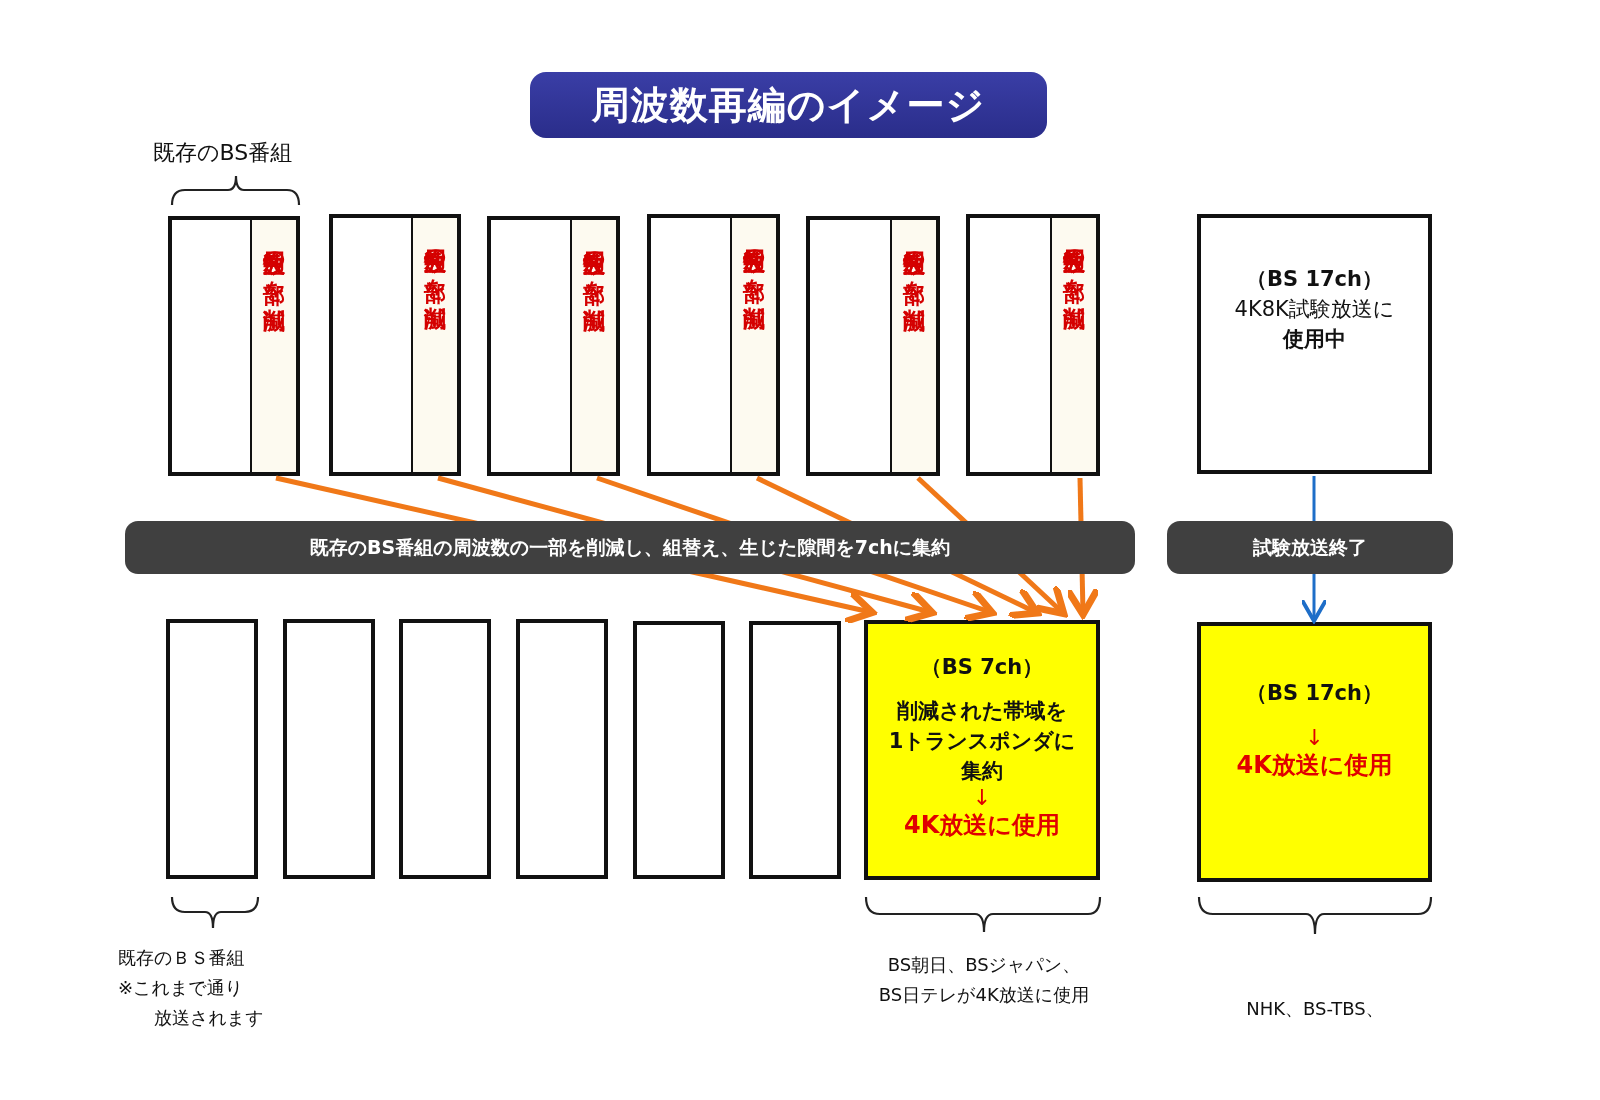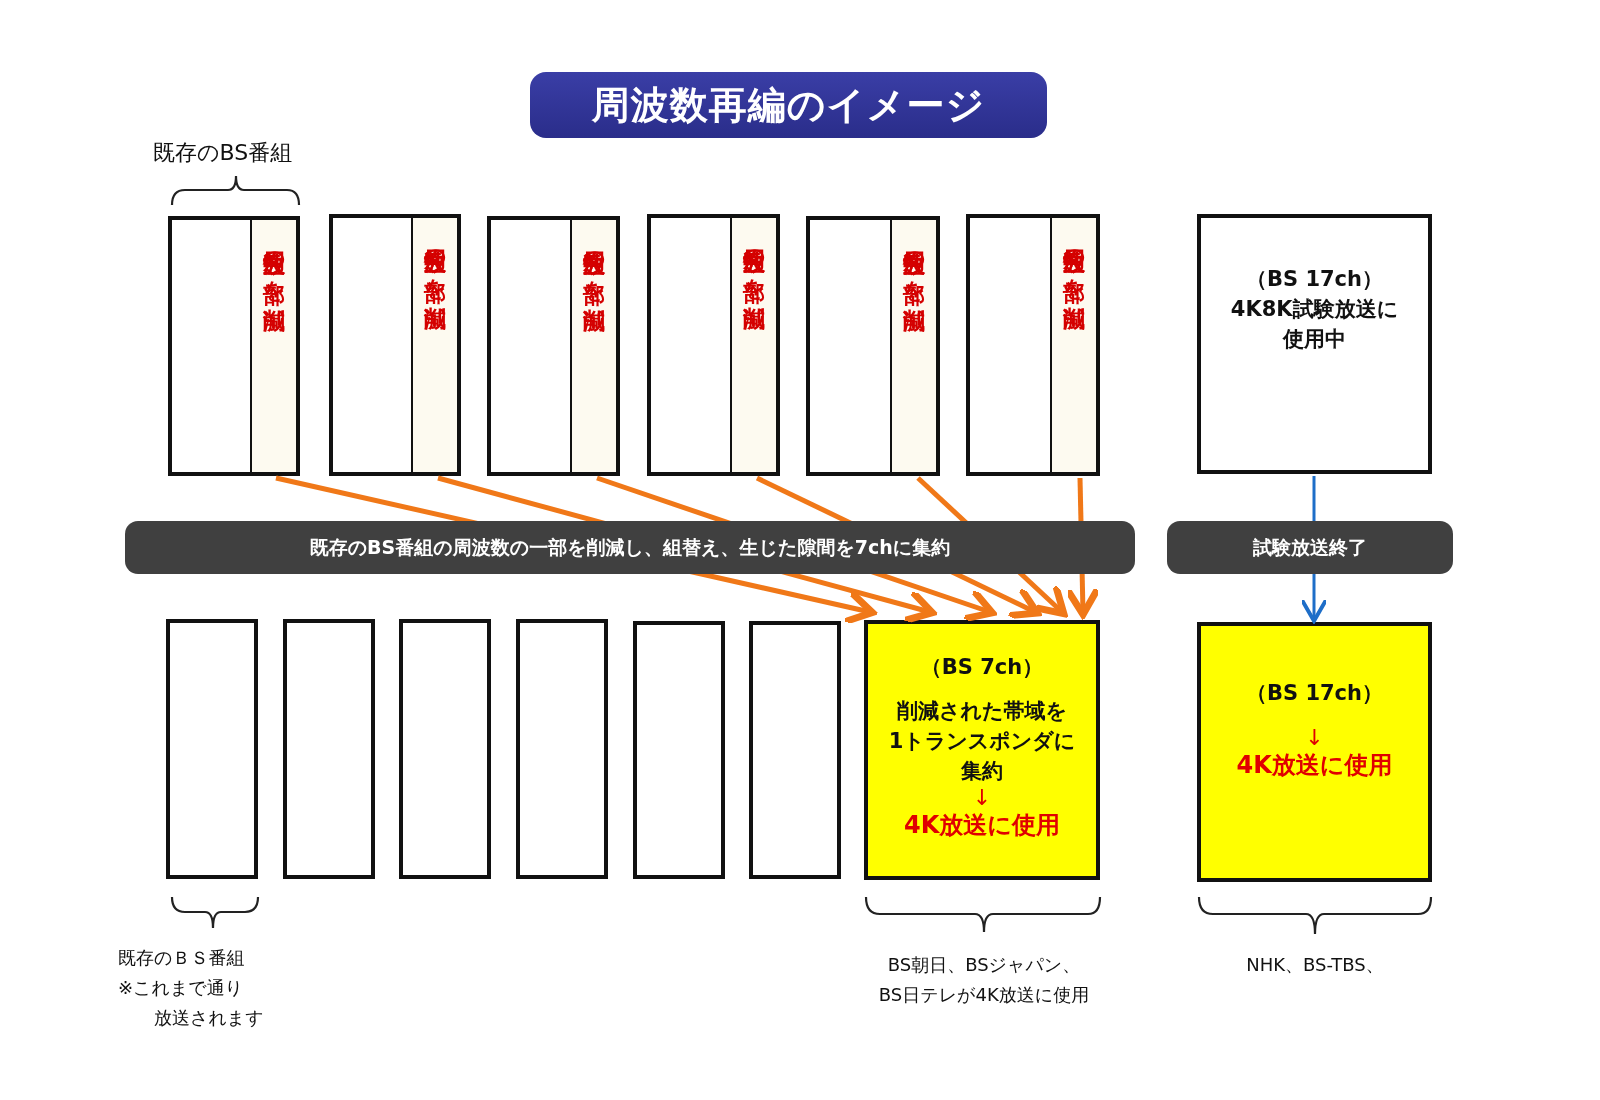--- a/index.html
+++ b/index.html
@@ -80,21 +80,21 @@
     </div>
 </div>
 <div class="abs top-box" style="left:966px; top:214px; width:134px; height:262px;">
   <div class="strip">
       <span>周波数の一部を削減</span>
     </div>
 </div>
 
 <div class="abs white-box" style="left:1197px; top:214px; width:235px; height:260px; padding-bottom:70px;">
   <div class="bt" style="font-weight:600;">（BS 17ch）</div>
-  <div class="bt" style="font-weight:700;text-align:right;">4K8K試験放送に</div>
+  <div class="bt" style="font-weight:400;text-align:right;">4K8K試験放送に</div>
   <div class="bt" style="font-weight:600;">使用中</div>
 </div>
 
 <div class="abs bottom-box" style="left:166px; top:619px; width:92px; height:260px;"></div>
 <div class="abs bottom-box" style="left:283px; top:619px; width:92px; height:260px;"></div>
 <div class="abs bottom-box" style="left:399px; top:619px; width:92px; height:260px;"></div>
 <div class="abs bottom-box" style="left:516px; top:619px; width:92px; height:260px;"></div>
 <div class="abs bottom-box" style="left:633px; top:621px; width:92px; height:258px;"></div>
 <div class="abs bottom-box" style="left:749px; top:621px; width:92px; height:258px;"></div>
 
@@ -148,15 +148,15 @@
 
 <div class="abs caption" style="left:118px; top:943px; width:200px; text-align:left;">
   <div>既存のＢＳ番組</div>
   <div>※これまで通り</div>
   <div style="padding-left:36px;">放送されます</div>
 </div>
 <div class="abs caption" style="left:834px; top:950px; width:300px;">
   <div>BS朝日、BSジャパン、</div>
   <div>BS日テレが4K放送に使用</div>
 </div>
-<div class="abs caption" style="left:1165px; top:950px; width:300px;">
+<div class="abs caption" style="left:1165px; top:994px; width:300px;">
   <div>NHK、BS-TBS、</div>
 </div>
 
 </body></html>

